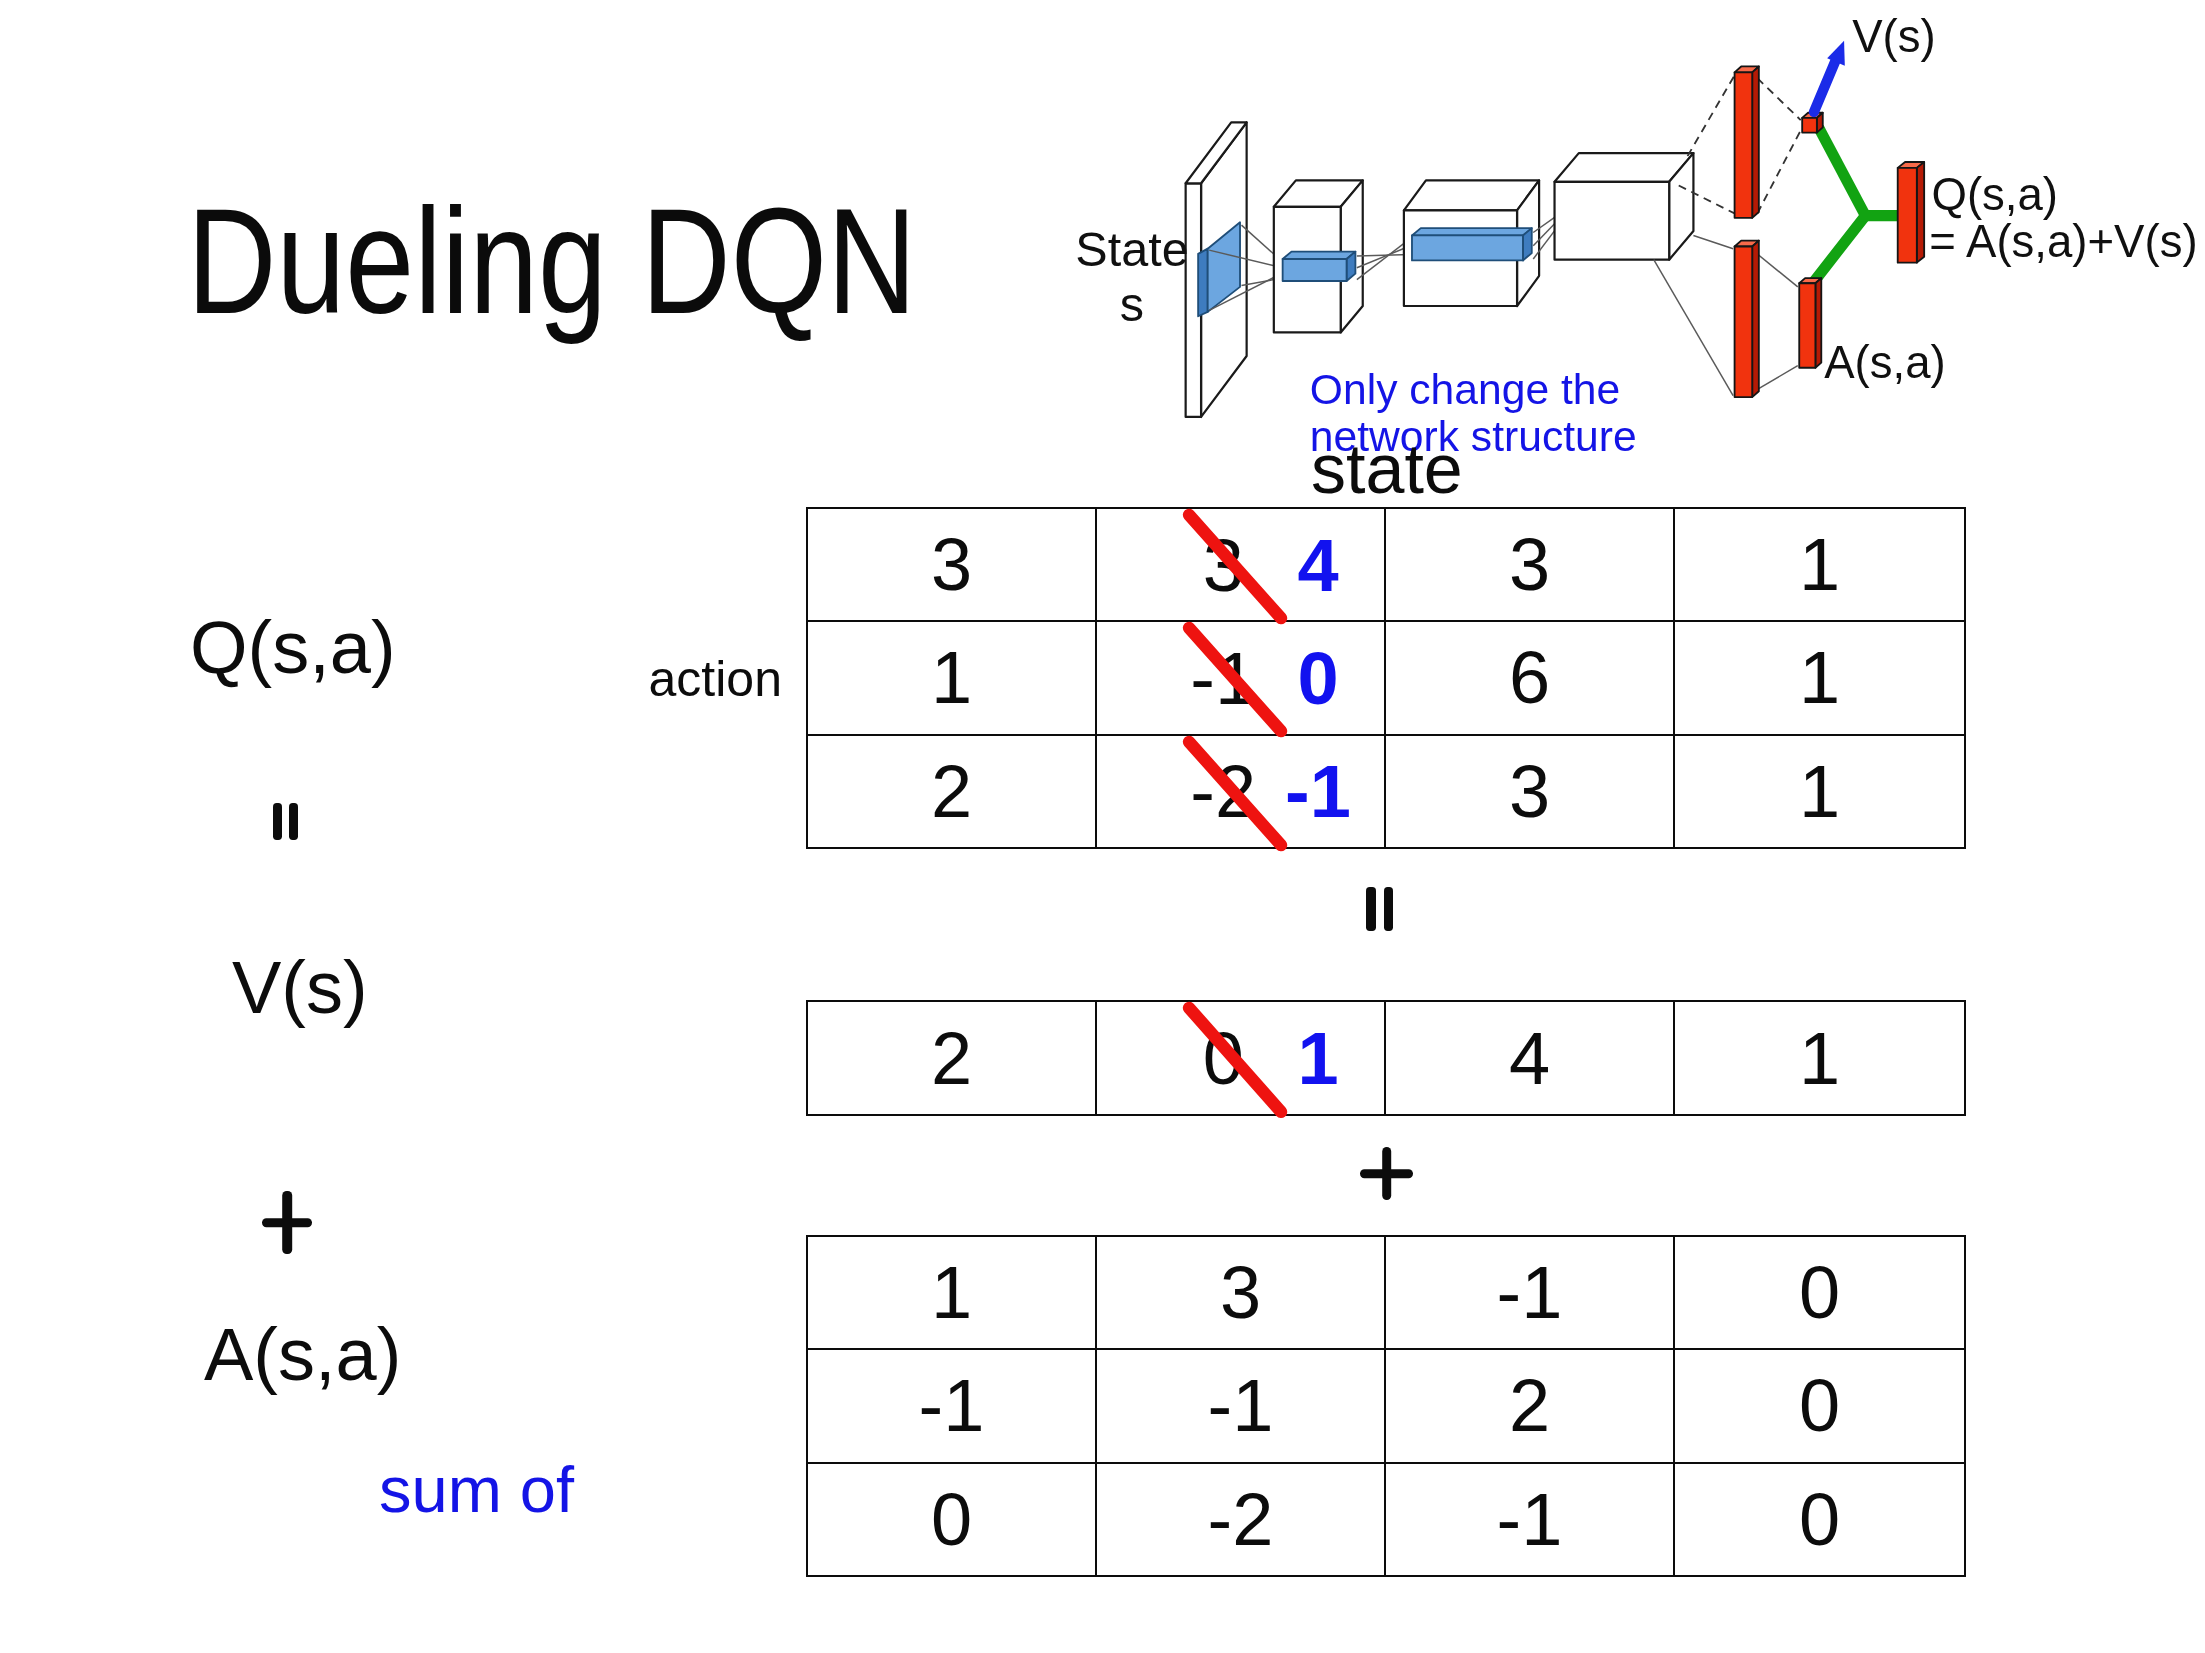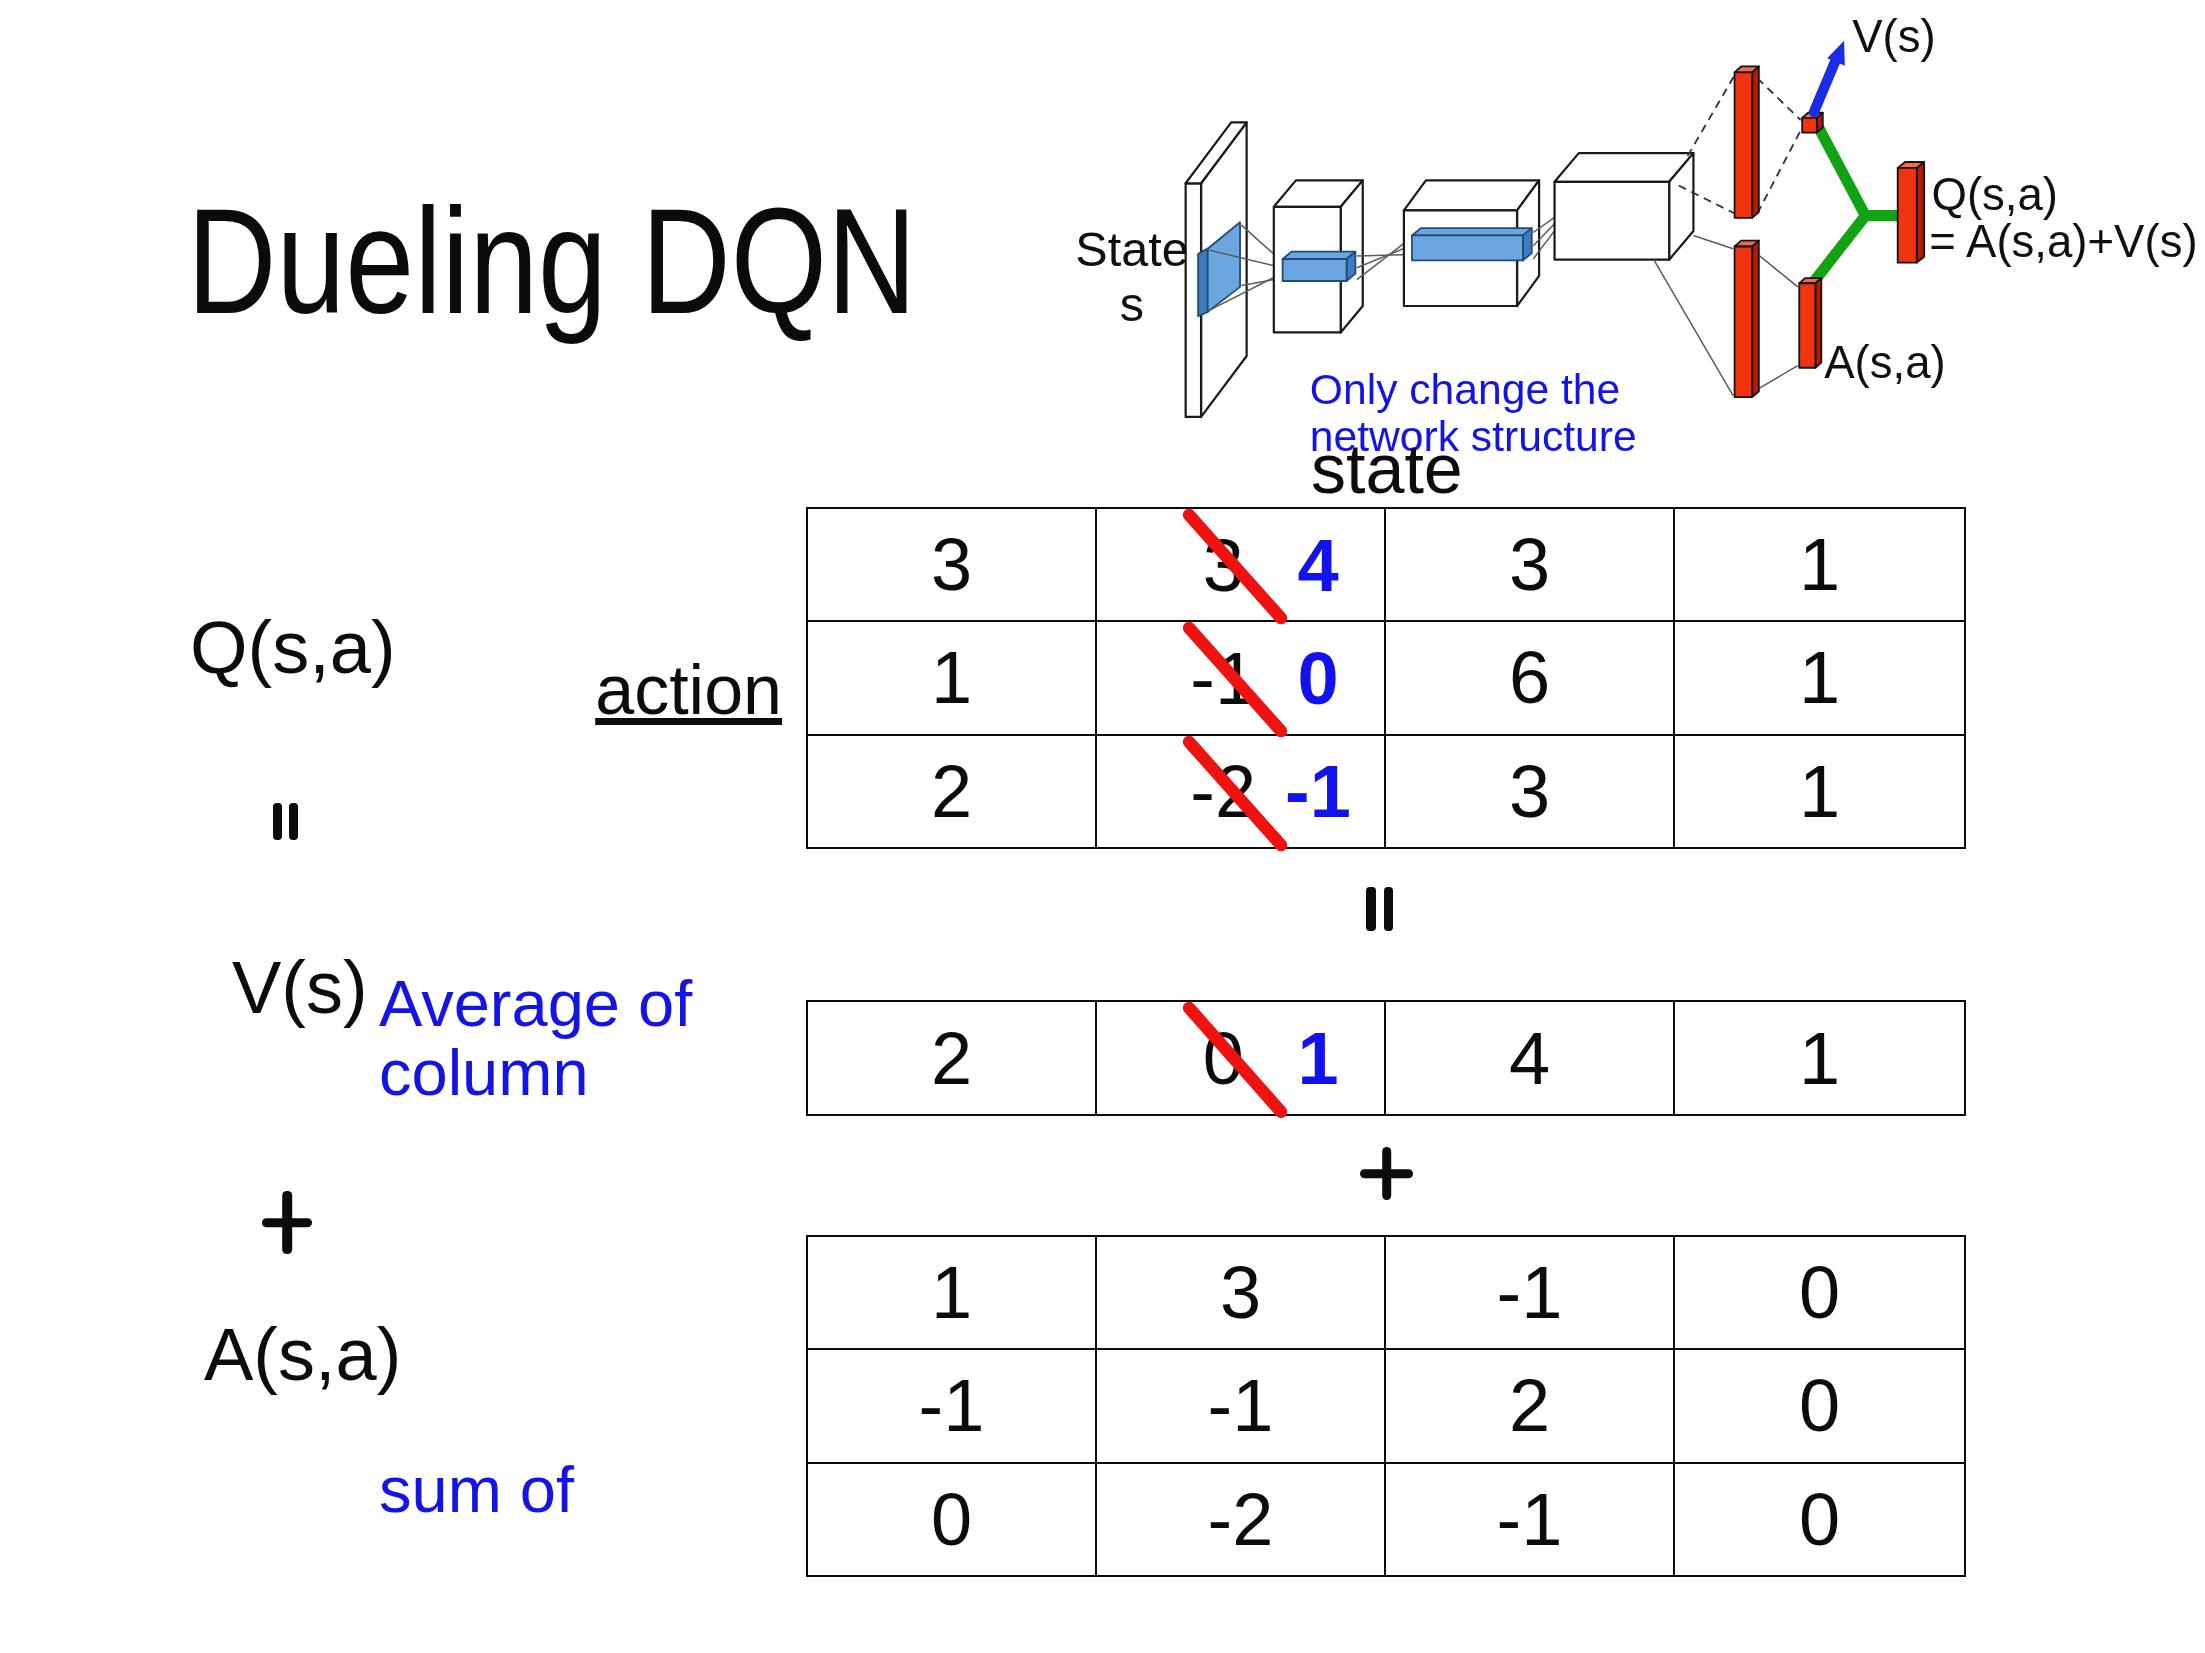--- a/index.html
+++ b/index.html
@@ -21,21 +21,21 @@
     font-family:"Liberation Sans",sans-serif;color:var(--c-ink);
   }
   .abs{position:absolute;}
   #title{
     left:187px;top:178px;font-size:151px;line-height:1.1;white-space:nowrap;
     transform:scaleX(.82);transform-origin:left top;color:#0b0b0b;
   }
   
   .lbl{font-size:74px;line-height:1.12;white-space:nowrap;}
   #lbl-state{left:1311px;top:430px;width:147px;text-align:center;font-size:70px;}
-  #lbl-action{left:559px;top:651px;width:223px;text-align:right;font-size:70px;text-decoration:underline;}
+  #lbl-action{left:559px;top:651px;width:223px;text-align:right;font-size:50px;}
   #lbl-q{left:190px;top:607px;}
   #lbl-v{left:232px;top:947px;}
   #lbl-a{left:204px;top:1314px;}
   .bluenote{font-size:65px;line-height:69px;color:var(--c-blue);white-space:pre-line;}
   #note-avg{left:379px;top:969px;}
   #note-sum{left:379px;top:1435px;margin-top:20px;}
   
   .releq{display:flex;gap:7.4px;}
   .releq i{display:block;width:8.8px;background:var(--c-ink);border-radius:3.7px;}
   #eq-left{left:273px;top:803px;} #eq-left i{height:37px;}
@@ -202,21 +202,20 @@
     <text class="dtext-blue" x="1782" y="550">Only change the</text>
     <text class="dtext-blue" x="1782" y="614">network structure</text>
   </svg>
 
   <div class="abs lbl" id="lbl-state">state</div>
   <div class="abs lbl" id="lbl-action">action</div>
   <div class="abs lbl" id="lbl-q">Q(s,a)</div>
   <div class="abs lbl" id="lbl-v">V(s)</div>
   <div class="abs lbl" id="lbl-a">A(s,a)</div>
 
-  <div class="abs bluenote" id="note-avg"><span>Average of</span><br><span>column</span></div>
   <div class="abs bluenote" id="note-sum"><span>sum of</span><br></div>
 
   <div class="abs releq" id="eq-left">
       <i></i>
       <i></i>
     </div>
   <div class="abs releq" id="eq-center">
       <i></i>
       <i></i>
     </div>

